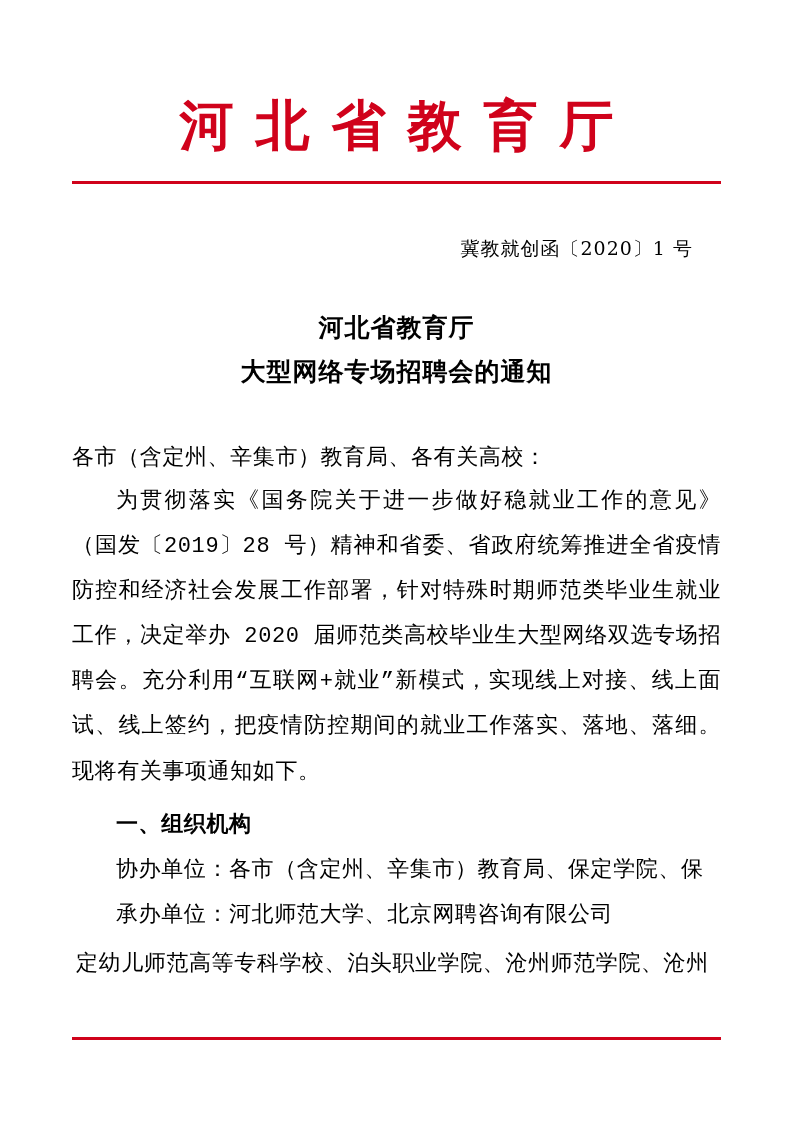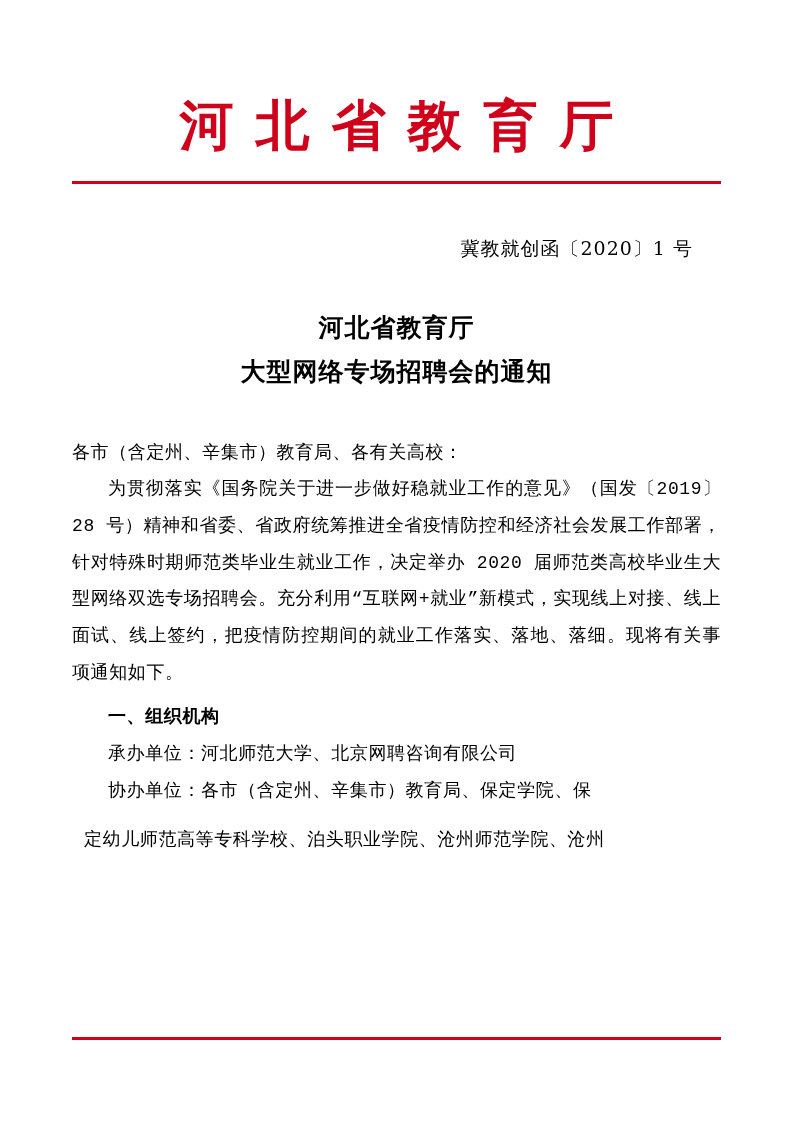--- a/index.html
+++ b/index.html
@@ -67,21 +67,21 @@
   }
   .title-line {
     display: block;
     white-space: nowrap;
   }
 
   
   .body-block {
     margin-top: 40px;
     font-family: "DejaVu Serif", "Liberation Serif", serif;
-    font-size: 18px;
+    font-size: 22px;
     line-height: 2.05;
     letter-spacing: 0.6px;
     text-align: justify;
   }
   .salutation {
     margin: 0 0 0 0;
   }
   .para {
     margin: 0;
     text-indent: 2em;
@@ -90,21 +90,21 @@
   .section-heading {
     margin: 6px 0 0 0;
     text-indent: 2em;
     font-weight: bold;
   }
   .list-line {
     margin: 0;
     text-indent: 2em;
   }
   .list-line-cont {
-    margin: 12px;
+    margin: 4px;
     text-indent: 0;
   }
 
   
   .footer-rule {
     position: absolute;
     left: 72px;
     right: 72px;
     bottom: 82px;
     height: 3px;
@@ -125,19 +125,19 @@
 
   <div class="title-block">
     <span class="title-line">河北省教育厅</span>
     <span class="title-line">大型网络专场招聘会的通知</span>
   </div>
 
   <div class="body-block">
     <p class="salutation">各市（含定州、辛集市）教育局、各有关高校：</p>
     <p class="para">为贯彻落实《国务院关于进一步做好稳就业工作的意见》（国发〔2019〕28 号）精神和省委、省政府统筹推进全省疫情防控和经济社会发展工作部署，针对特殊时期师范类毕业生就业工作，决定举办 2020 届师范类高校毕业生大型网络双选专场招聘会。充分利用“互联网+就业”新模式，实现线上对接、线上面试、线上签约，把疫情防控期间的就业工作落实、落地、落细。现将有关事项通知如下。</p>
     <p class="section-heading">一、组织机构</p>
+    <p class="list-line">协办单位：各市（含定州、辛集市）教育局、保定学院、保</p>
     <p class="list-line">承办单位：河北师范大学、北京网聘咨询有限公司</p>
-    <p class="list-line">协办单位：各市（含定州、辛集市）教育局、保定学院、保</p>
     <p class="list-line-cont">定幼儿师范高等专科学校、泊头职业学院、沧州师范学院、沧州</p>
   </div>
 
   <div class="footer-rule"></div>
 </div>
 
 </body></html>

